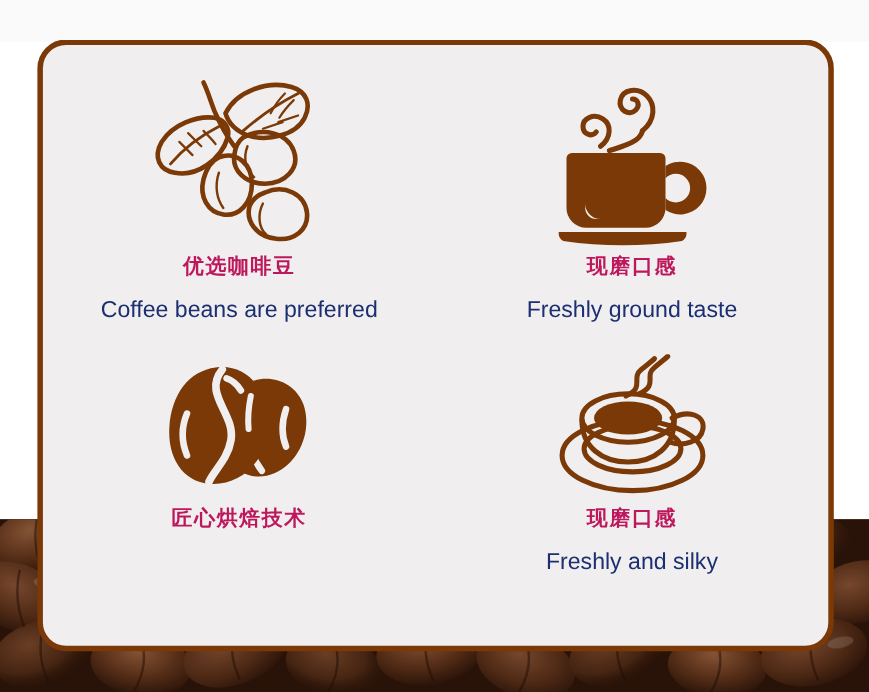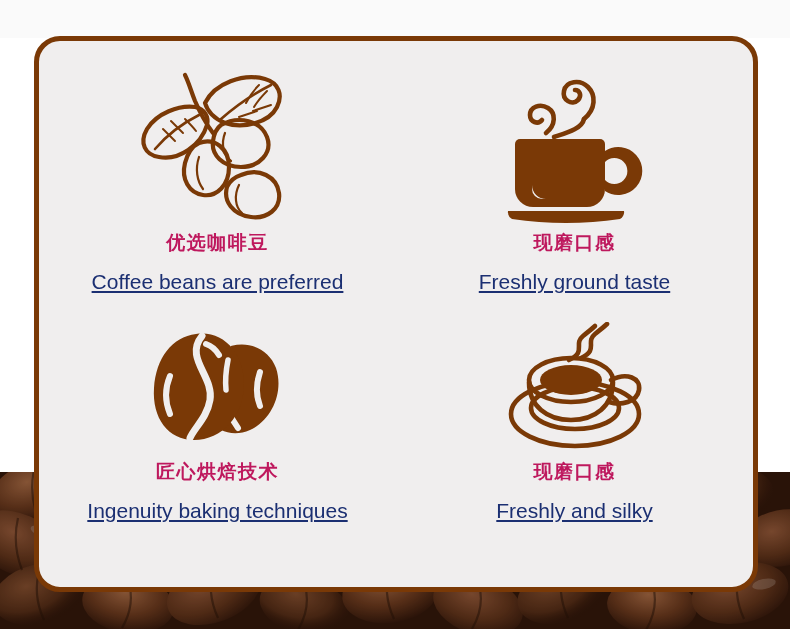--- a/index.html
+++ b/index.html
@@ -102,21 +102,20 @@
     font-family: "Liberation Sans", "DejaVu Sans", sans-serif;
   }
   .label-en {
     color: #1b2f72;
     font-size: 21px;
     font-weight: 400;
     margin-top: 14px;
     line-height: 1.2;
     text-align: right;
     font-family: "Liberation Sans", "DejaVu Sans", sans-serif;
-    text-decoration: underline;
   }
 </style>
 </head>
 <body>
 
 <div id="page">
 
   <div class="band-top"></div>
   <div class="band-body"></div>
 
@@ -295,21 +294,20 @@
 
             <path d="M54 12 C 36 34 66 52 62 76 C 59 94 46 104 42 114" fill="none" stroke="#f0eeee" stroke-width="7" stroke-linecap="round"></path>
 
             <path d="M22 52 C 17 64 17 78 22 90" fill="none" stroke="#f0eeee" stroke-width="6" stroke-linecap="round"></path>
             <path d="M58 20 C 64 22 68 26 71 31" fill="none" stroke="#f0eeee" stroke-width="6" stroke-linecap="round"></path>
             <path d="M80 36 C 78 46 77 56 78 66" fill="none" stroke="#f0eeee" stroke-width="5.5" stroke-linecap="round"></path>
             <path d="M112 48 C 108 60 108 72 112 82" fill="none" stroke="#f0eeee" stroke-width="6" stroke-linecap="round"></path>
           </svg>
         </div>
         <div class="label-cn">匠心烘焙技术</div>
-        <div class="label-en">Ingenuity baking techniques</div>
       </div>
 
       <div class="feature row2">
         <div class="icon-wrap small">
           <svg width="160" height="132" viewBox="0 0 160 132" xmlns="http://www.w3.org/2000/svg">
             <g fill="none" stroke="#7a3906" stroke-width="4.6" stroke-linecap="round" stroke-linejoin="round">
 
               <path d="M74 38 C 92 30 78 22 88 14 C 94 9 98 6 100 4"></path>
               <path d="M86 36 C 104 28 90 20 100 12 C 106 7 110 4 112 2"></path>
 

